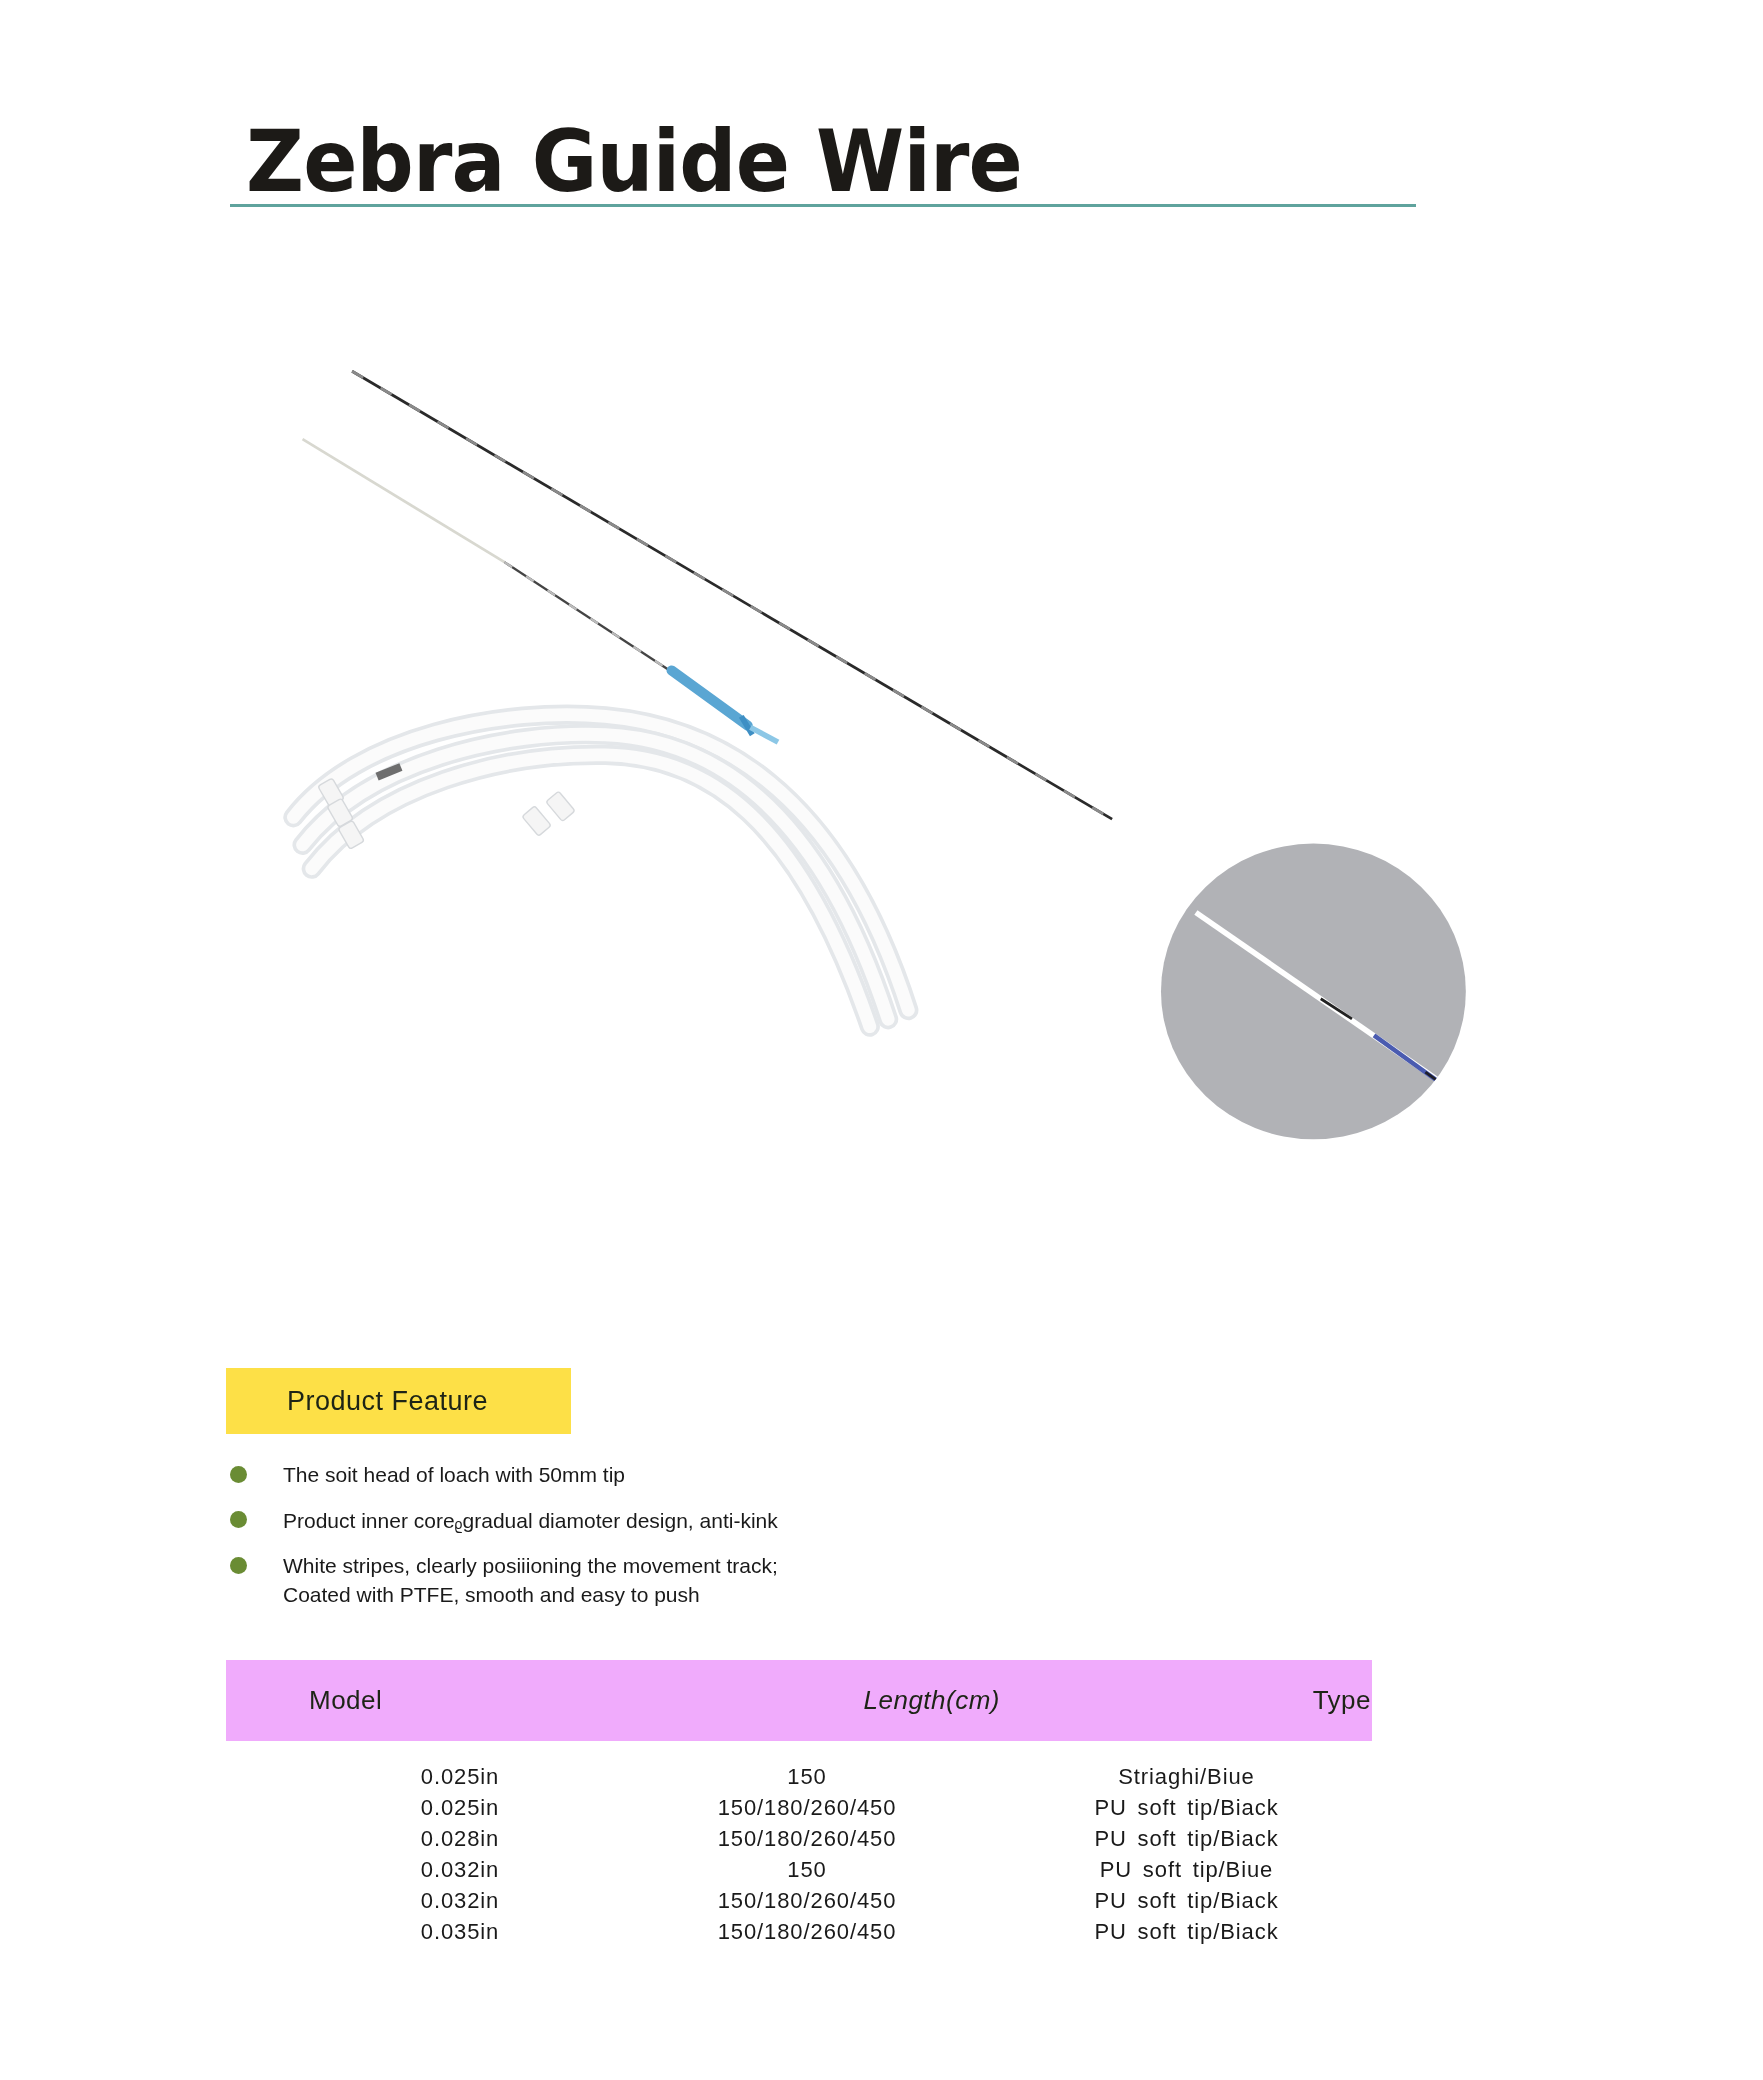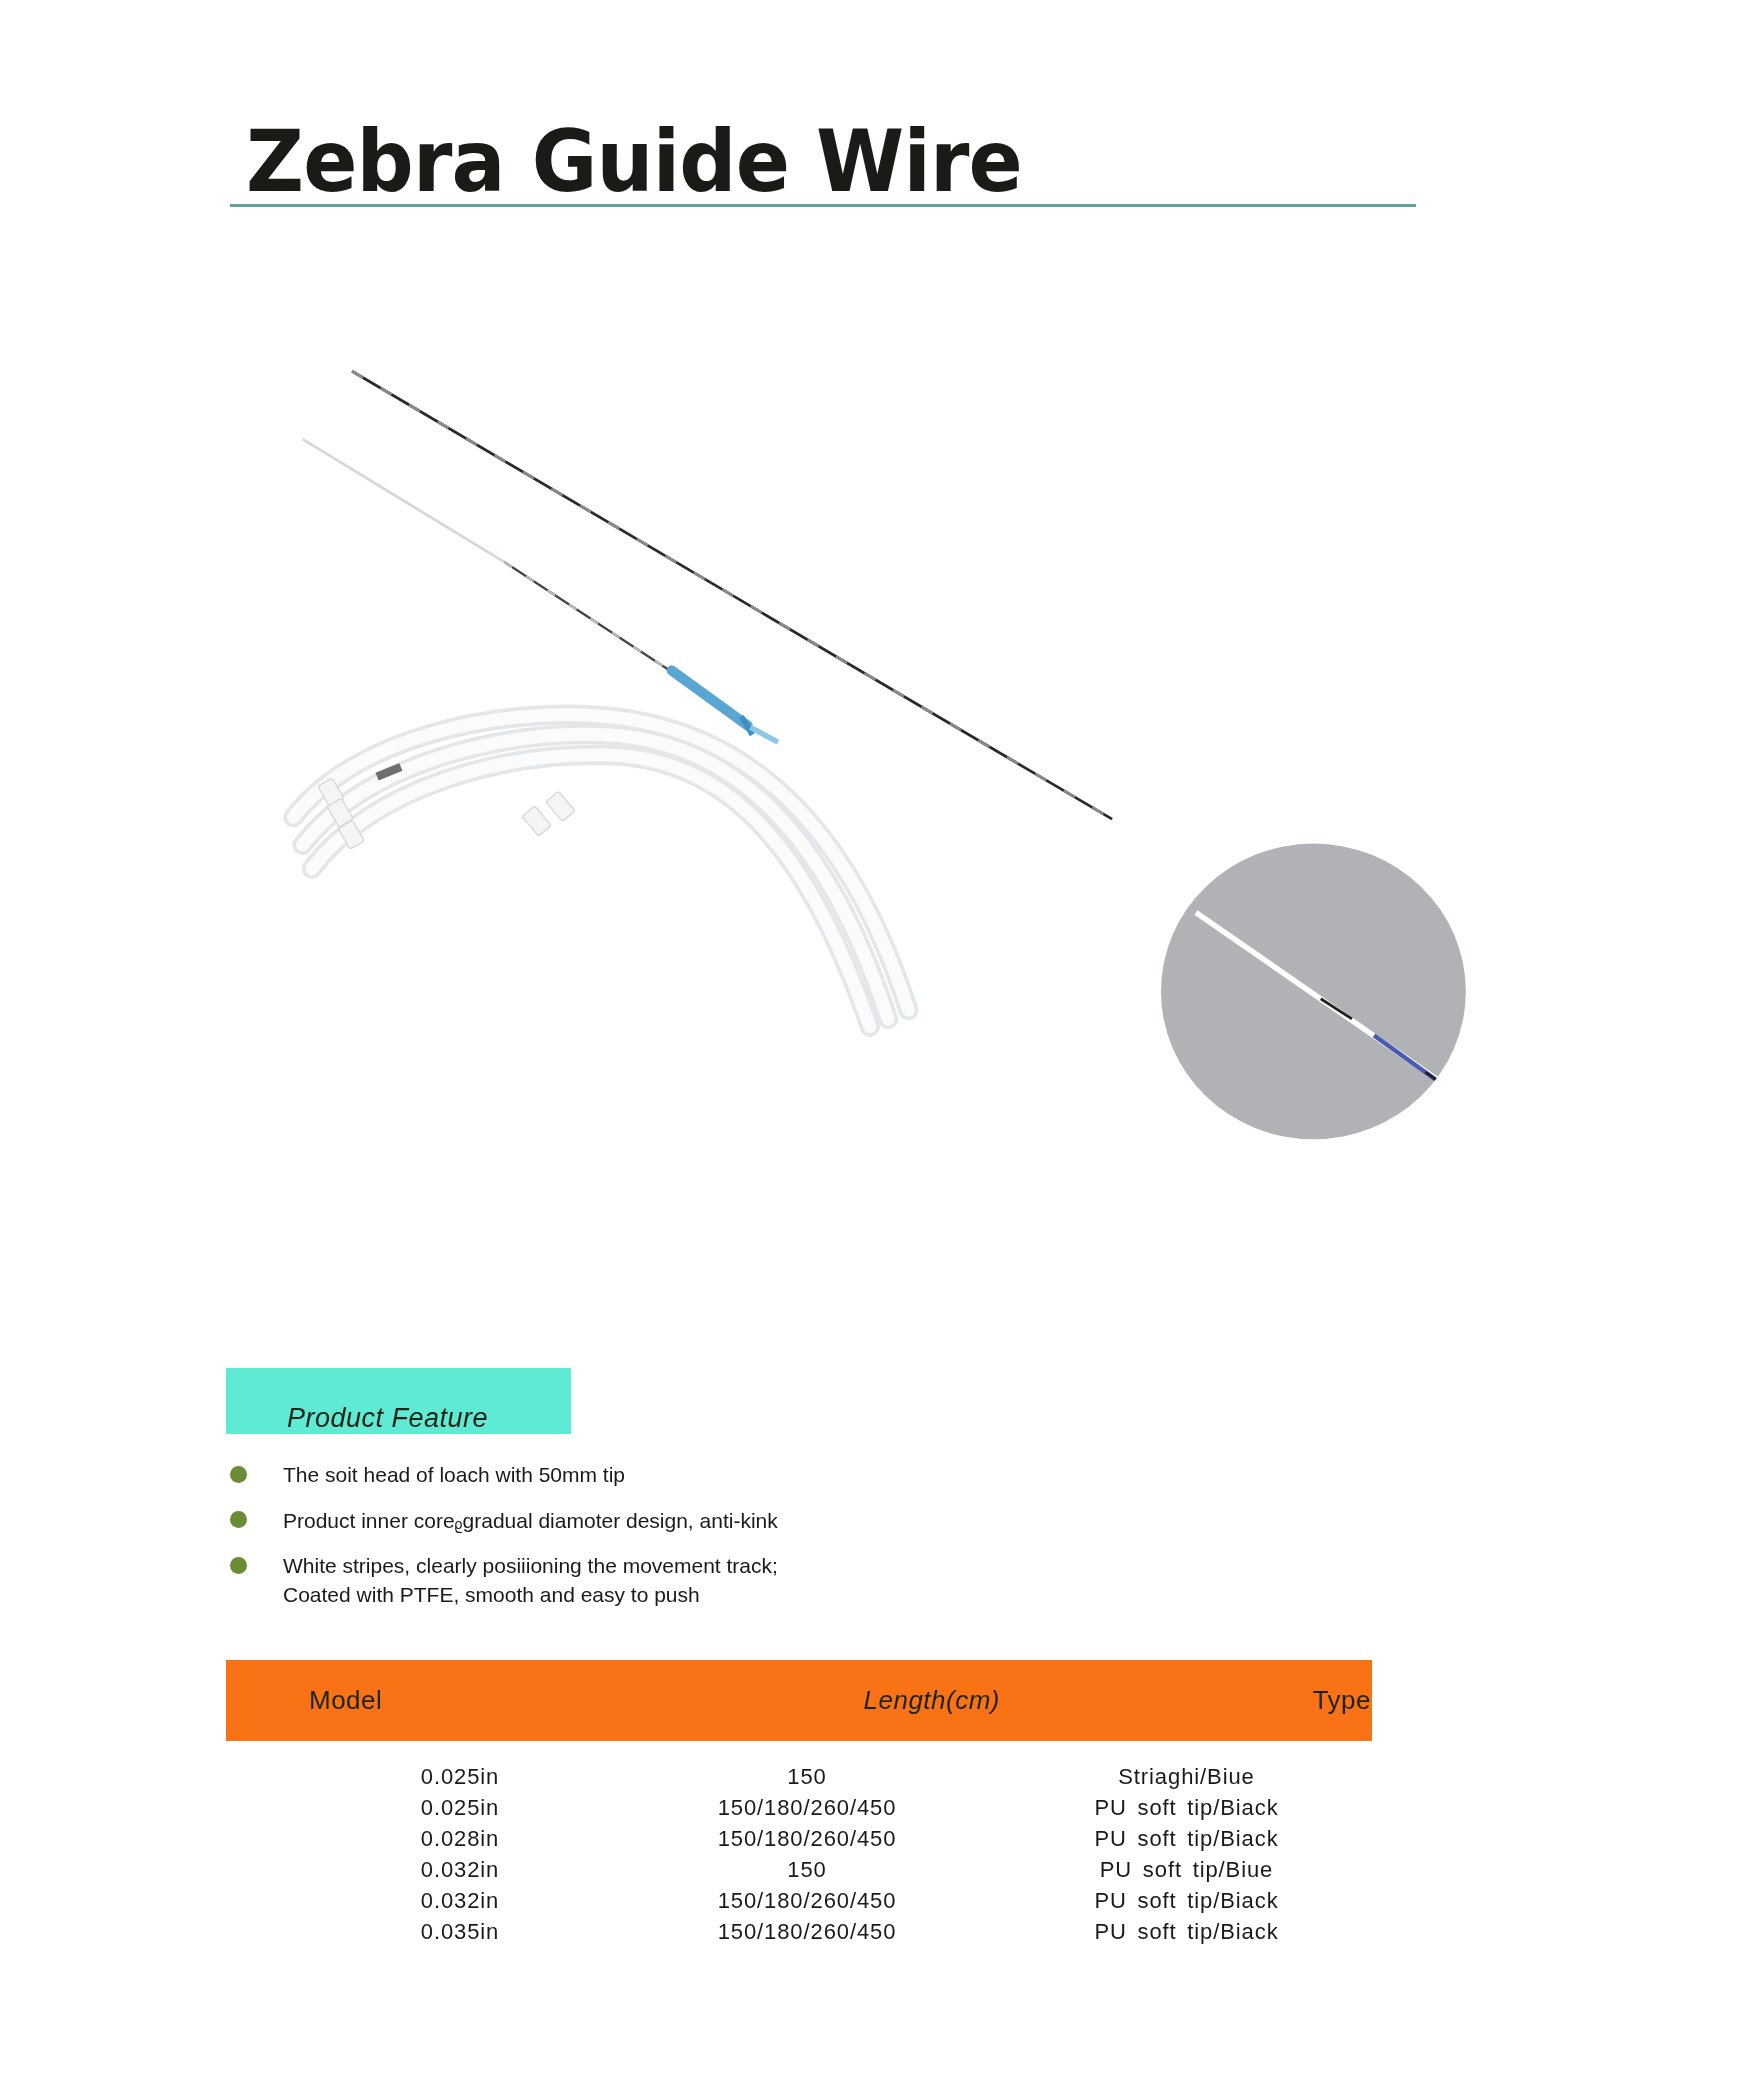--- a/index.html
+++ b/index.html
@@ -4,30 +4,30 @@
   <style>
     html, body { margin: 0; padding: 0; background: #ffffff; }
     body { width: 1763px; height: 2081px; position: relative; overflow: hidden; font-family: "Liberation Sans", sans-serif; color: #1a1a1a; }
 
     .title { position: absolute; left: 246px; top: 118px; margin: 0; font-family: "DejaVu Sans", sans-serif; font-weight: bold; font-size: 86px; letter-spacing: -0.9px; color: #1c1a17; line-height: 1; transform: scaleX(0.93); transform-origin: left top; }
     .title-rule { position: absolute; left: 230px; top: 204px; width: 1186px; height: 2.8px; background: #5fa39d; }
 
     .product-image { position: absolute; left: 275px; top: 349px; width: 872px; height: 698px; }
     .detail-image { position: absolute; left: 1159px; top: 839px; width: 318px; height: 303px; }
 
-    .feature-header { position: absolute; left: 226px; top: 1368px; width: 345px; height: 66px; background: #5eead4; display: flex; align-items: flex-end; font-style: italic; }
+    .feature-header { position: absolute; left: 226px; top: 1368px; width: 345px; height: 66px; background: #fde047; display: flex; align-items: center; }
     .feature-header span { margin-left: 61px; font-size: 27px; color: #1d2416; letter-spacing: 0.5px; }
 
     .feature-list { position: absolute; left: 226px; top: 1460px; margin: 0; padding: 0; list-style: none; width: 698px; }
     .feature-item { position: relative; padding-left: 57px; margin-bottom: 16.5px; font-size: 21px; line-height: 29px; color: #1a1a1a; }
     .feature-item .bullet { position: absolute; left: 3.7px; top: 5.5px; width: 17.4px; height: 17.4px; border-radius: 50%; background: #6a8c34; }
     .feature-item .text { display: block; }
 
     .spec-table { position: absolute; left: 226px; top: 1660px; width: 1146px; border-collapse: collapse; }
-    .spec-table thead tr { background: #f97316; height: 81px; }
+    .spec-table thead tr { background: #f0abfc; height: 81px; }
     .spec-table th { font-weight: normal; font-size: 26px; color: #1d2416; letter-spacing: 0.5px; }
     .spec-table th.col-model { text-align: left; padding-left: 83px; width: 303px; }
     .spec-table th.col-length { text-align: right; width: 386px; font-style: italic; }
     .spec-table th.col-type { text-align: right; }
     .spec-table tbody tr:first-child td { padding-top: 20px; }
     .spec-table td { font-size: 22px; line-height: 31px; height: 31px; color: #1a1a1a; padding: 0; letter-spacing: 0.9px; text-align: center; }
     .spec-table td.col-model { padding-left: 81px; }
     .spec-table td.col-length { text-align: center; }
     .spec-table td.col-type { text-align: center; word-spacing: 3.7px; }
   </style>

